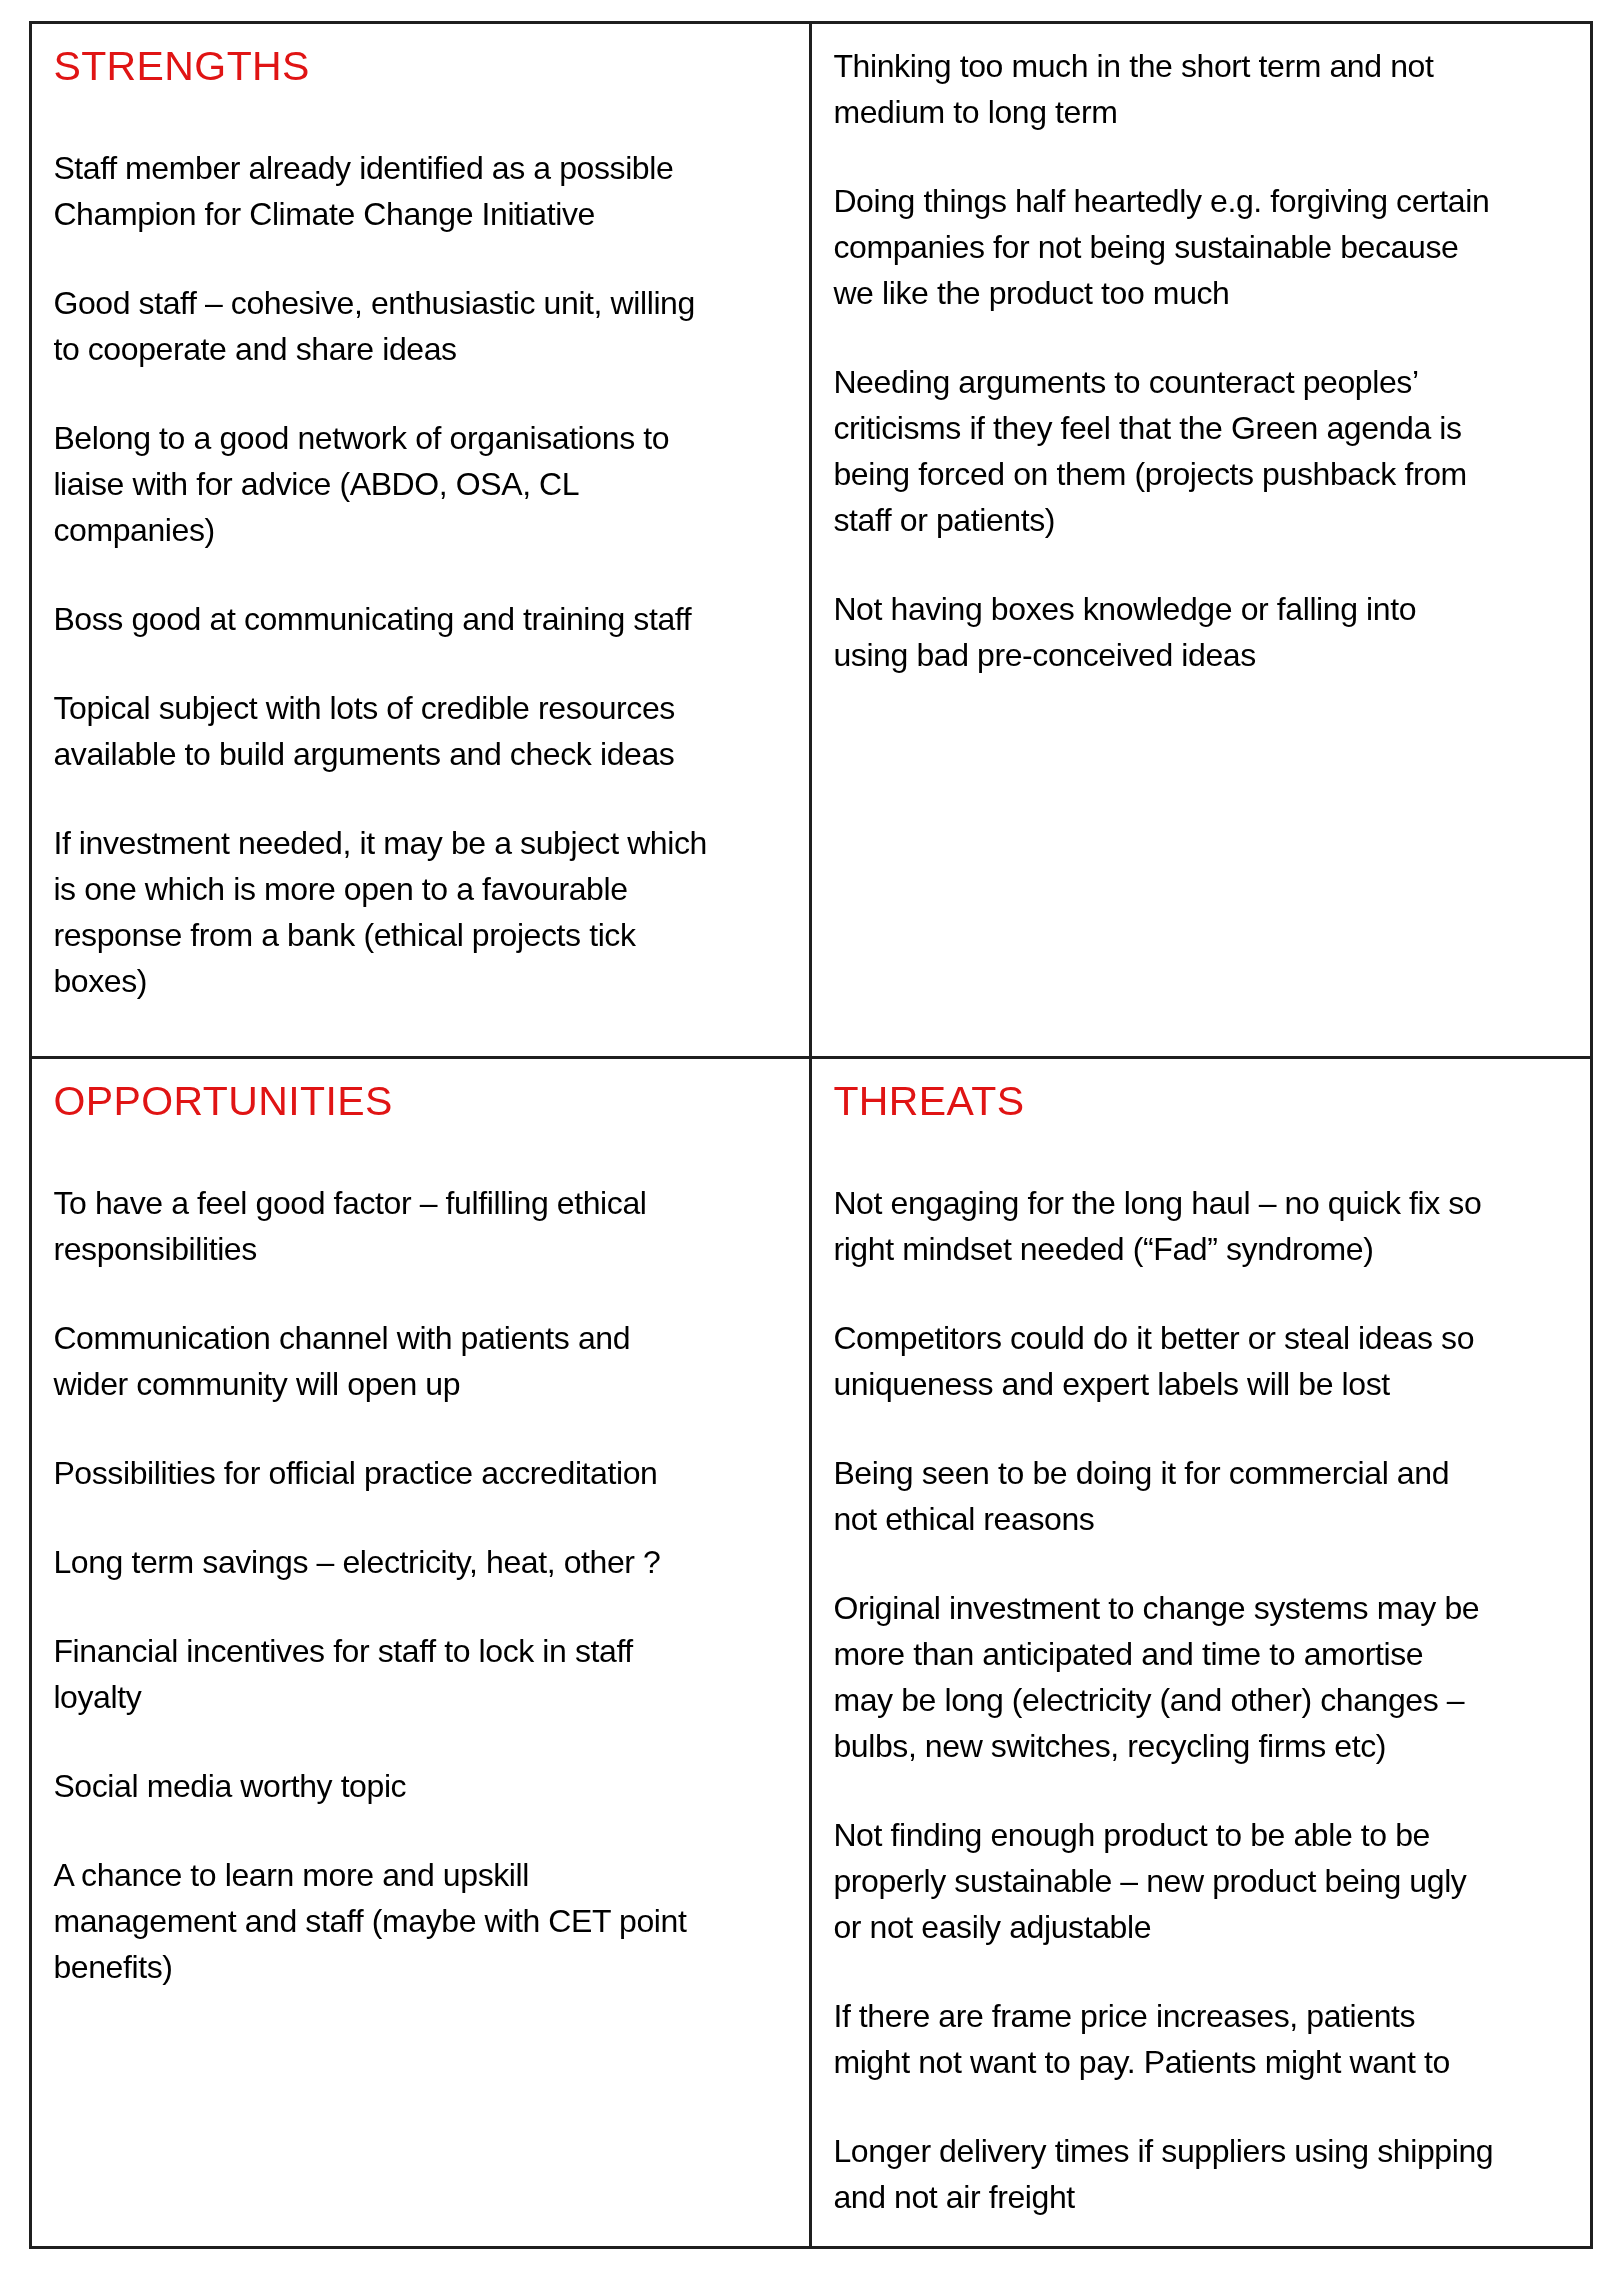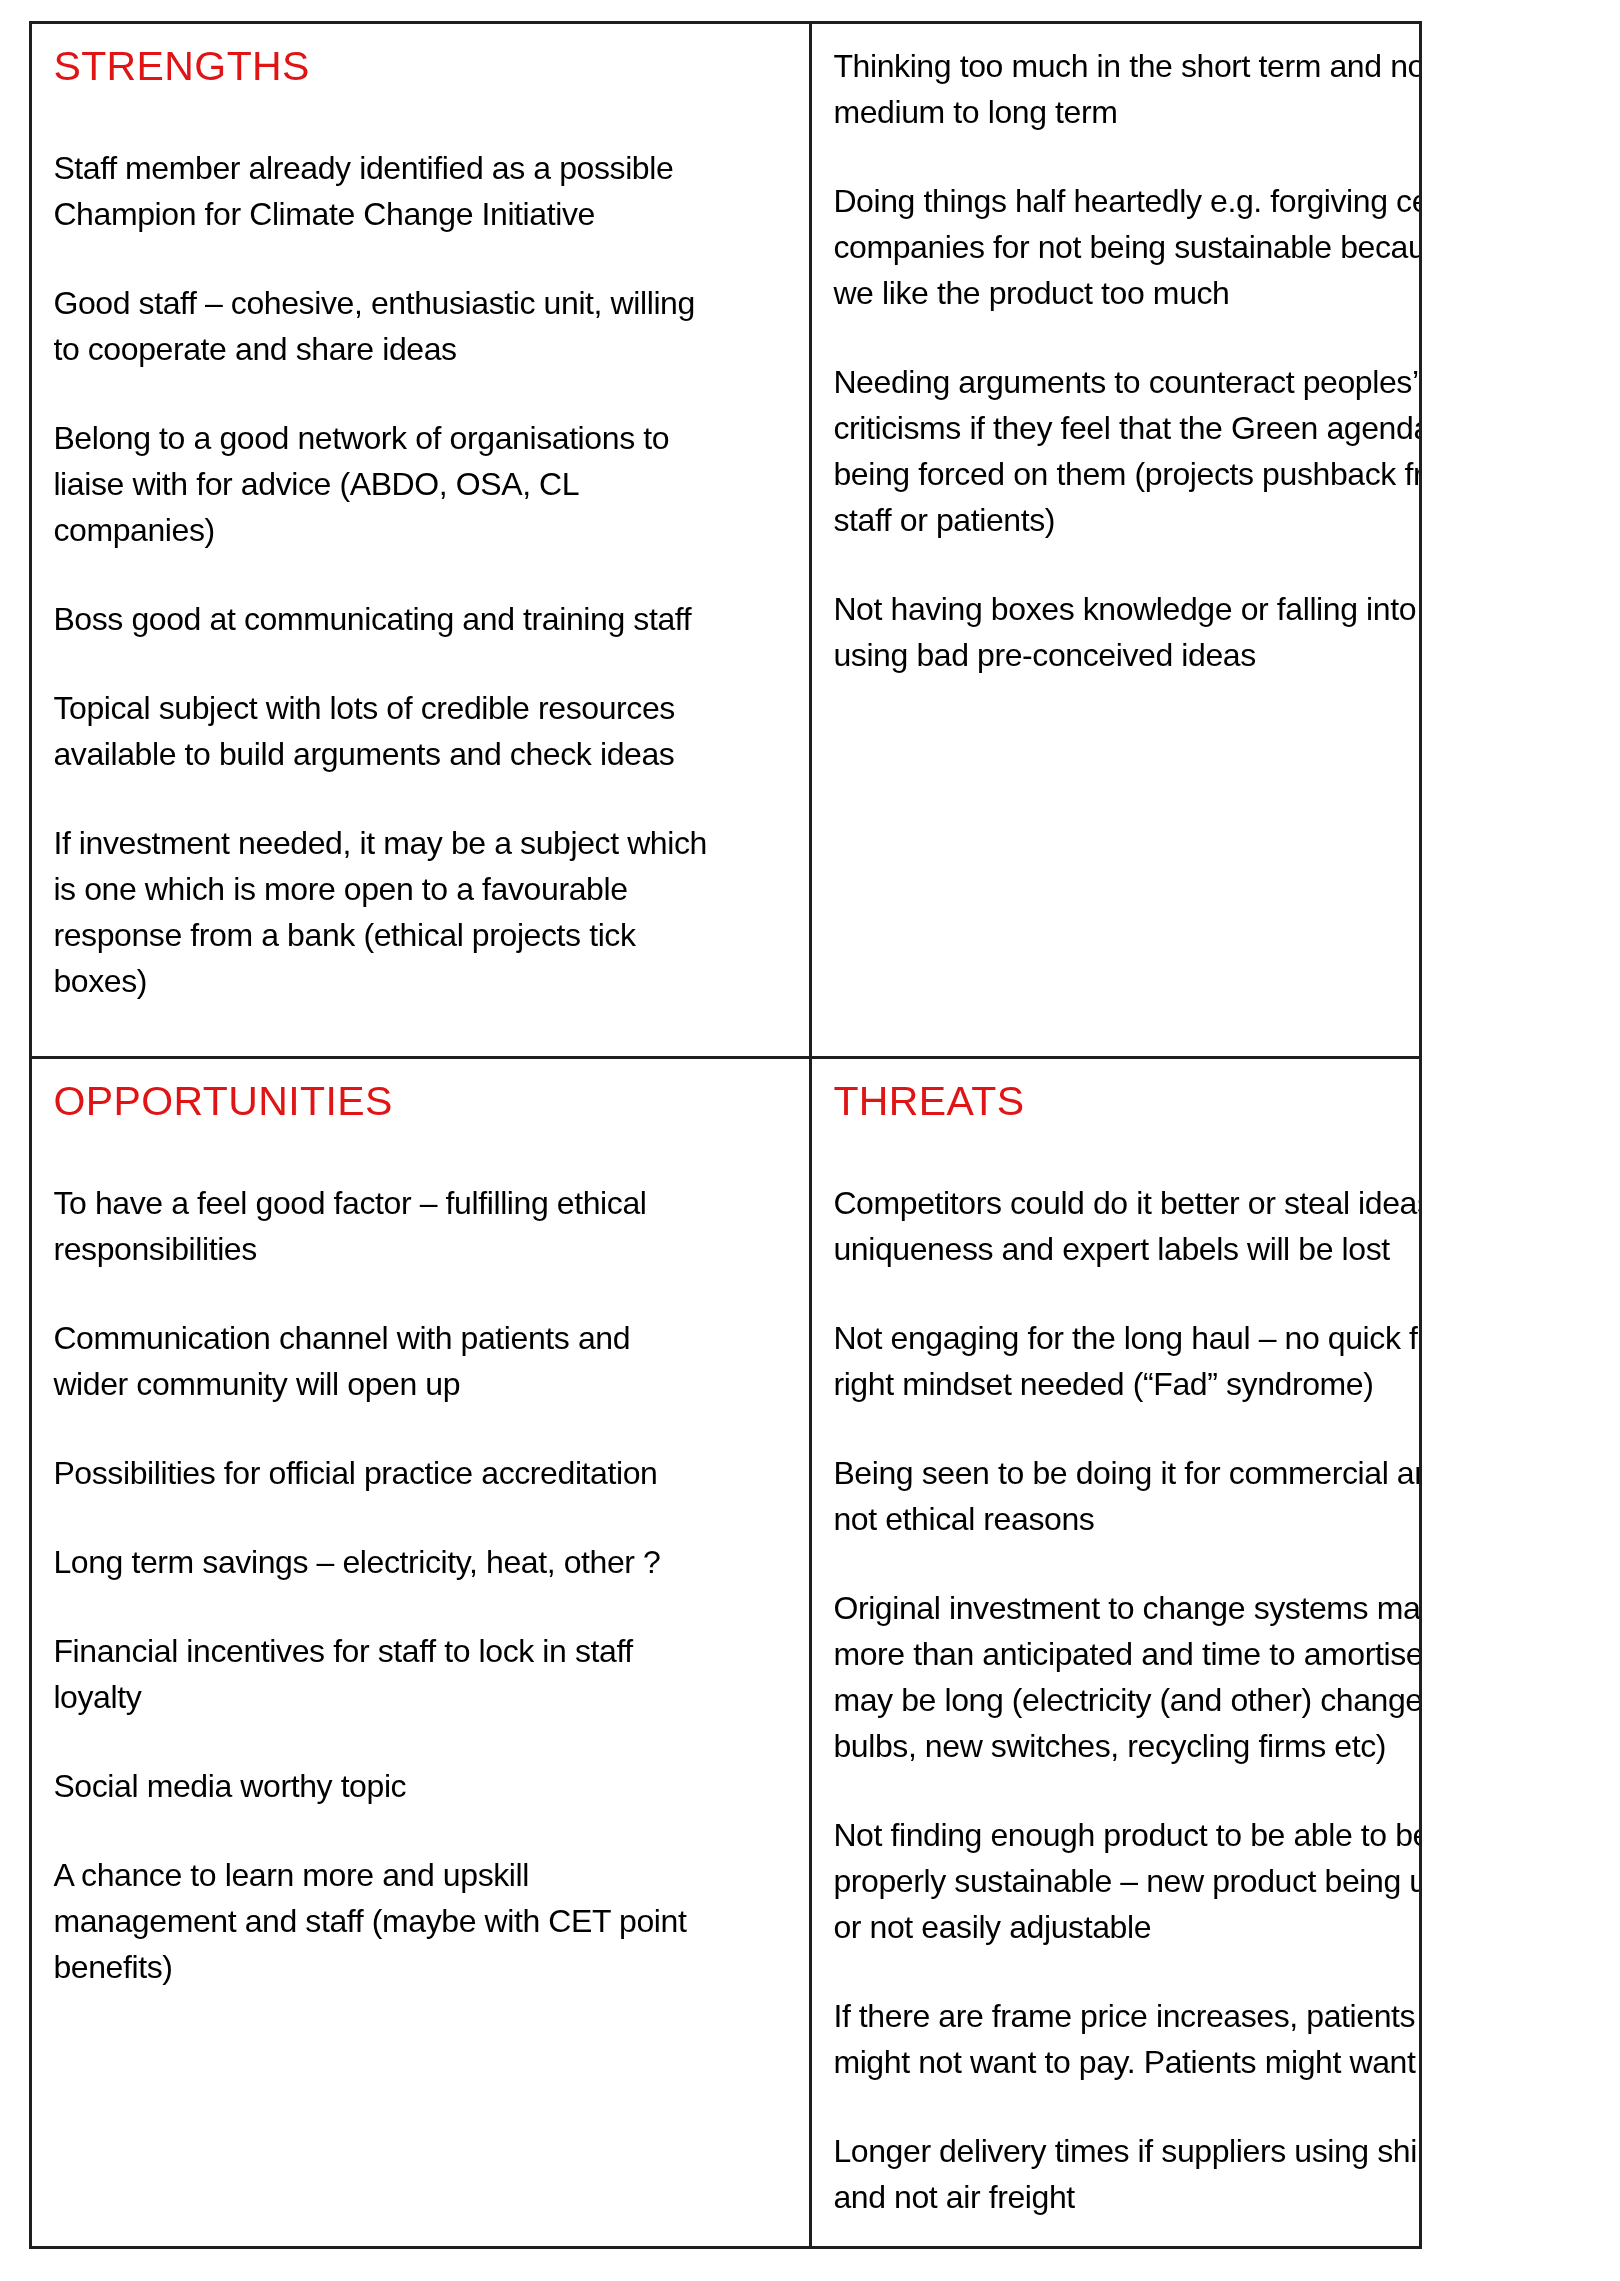--- a/index.html
+++ b/index.html
@@ -15,21 +15,21 @@
     height: 2281px;
     background: var(--bg);
     position: relative;
     font-family: "Liberation Sans", sans-serif;
     color: var(--text);
   }
   .swot-table {
     position: absolute;
     left: 29px;
     top: 20.5px;
-    width: 1393px;
+    width: 1564px;
     height: 2228px;
     border: 3.6px solid var(--border);
     background: var(--bg);
     display: grid;
     grid-template-columns: 780px 1fr;
     grid-template-rows: 1035px 1fr;
   }
   .cell {
     padding: 19.6px 9px 14.3px 21.4px;
     overflow: hidden;
@@ -109,24 +109,24 @@
         <p class="para">Social media worthy topic</p>
         <p class="para">A chance to learn more and upskill
 management and staff (maybe with CET point
 benefits)</p>
       </div>
   </div>
 
   <div class="cell">
     <h2 class="cell-title">THREATS</h2>
     <div>
+        <p class="para">Not engaging for the long haul – no quick fix so
+right mindset needed (“Fad” syndrome)</p>
         <p class="para">Competitors could do it better or steal ideas so
 uniqueness and expert labels will be lost</p>
-        <p class="para">Not engaging for the long haul – no quick fix so
-right mindset needed (“Fad” syndrome)</p>
         <p class="para">Being seen to be doing it for commercial and
 not ethical reasons</p>
         <p class="para">Original investment to change systems may be
 more than anticipated and time to amortise
 may be long (electricity (and other) changes –
 bulbs, new switches, recycling firms etc)</p>
         <p class="para">Not finding enough product to be able to be
 properly sustainable – new product being ugly
 or not easily adjustable</p>
         <p class="para">If there are frame price increases, patients

